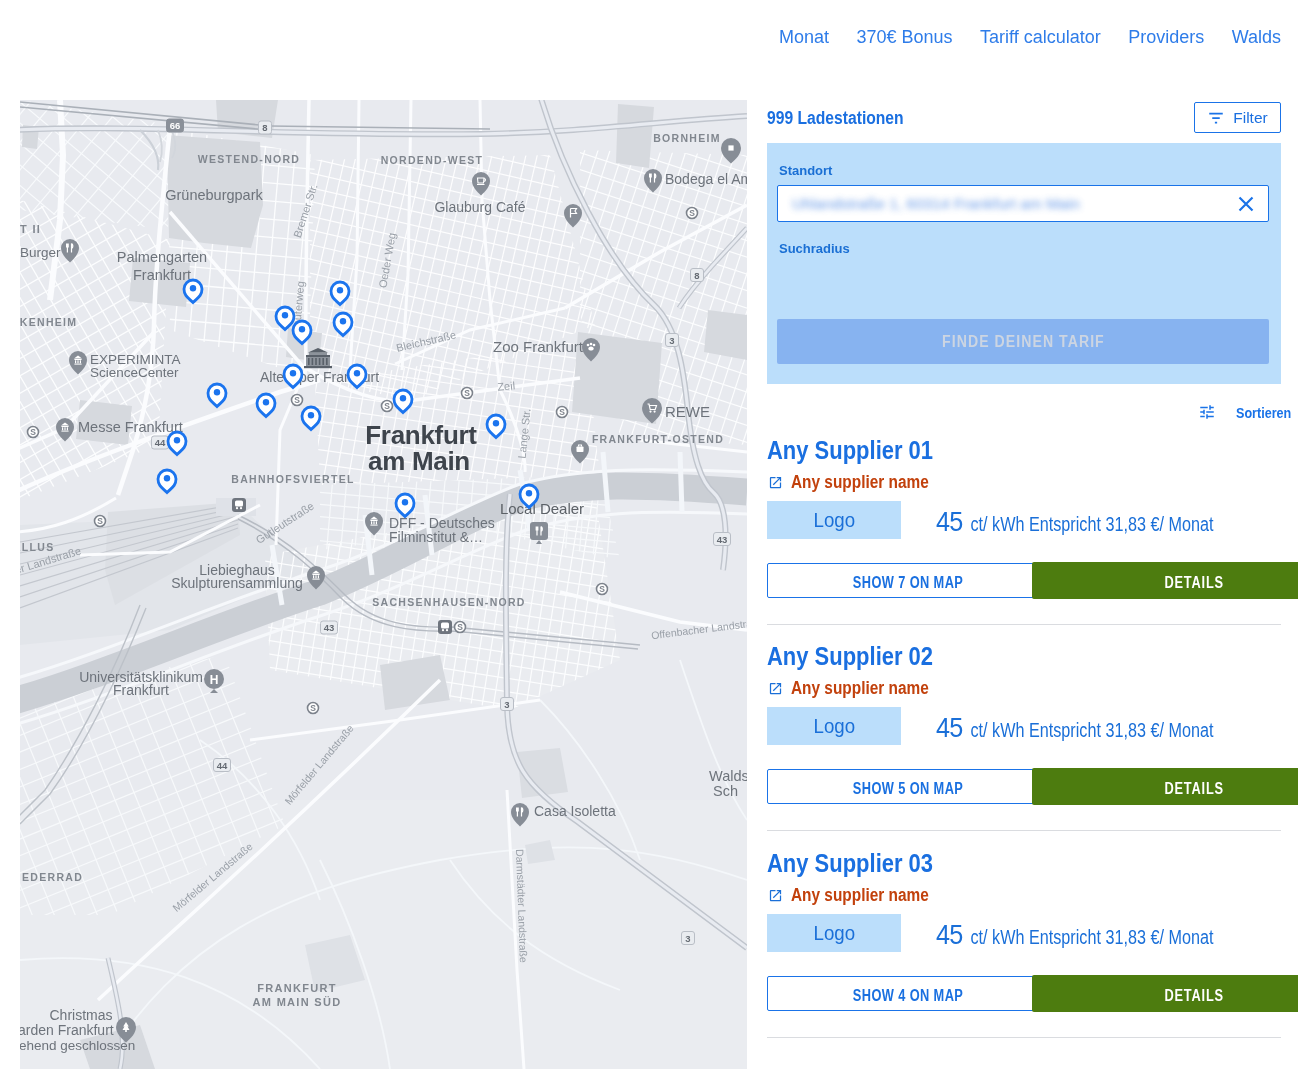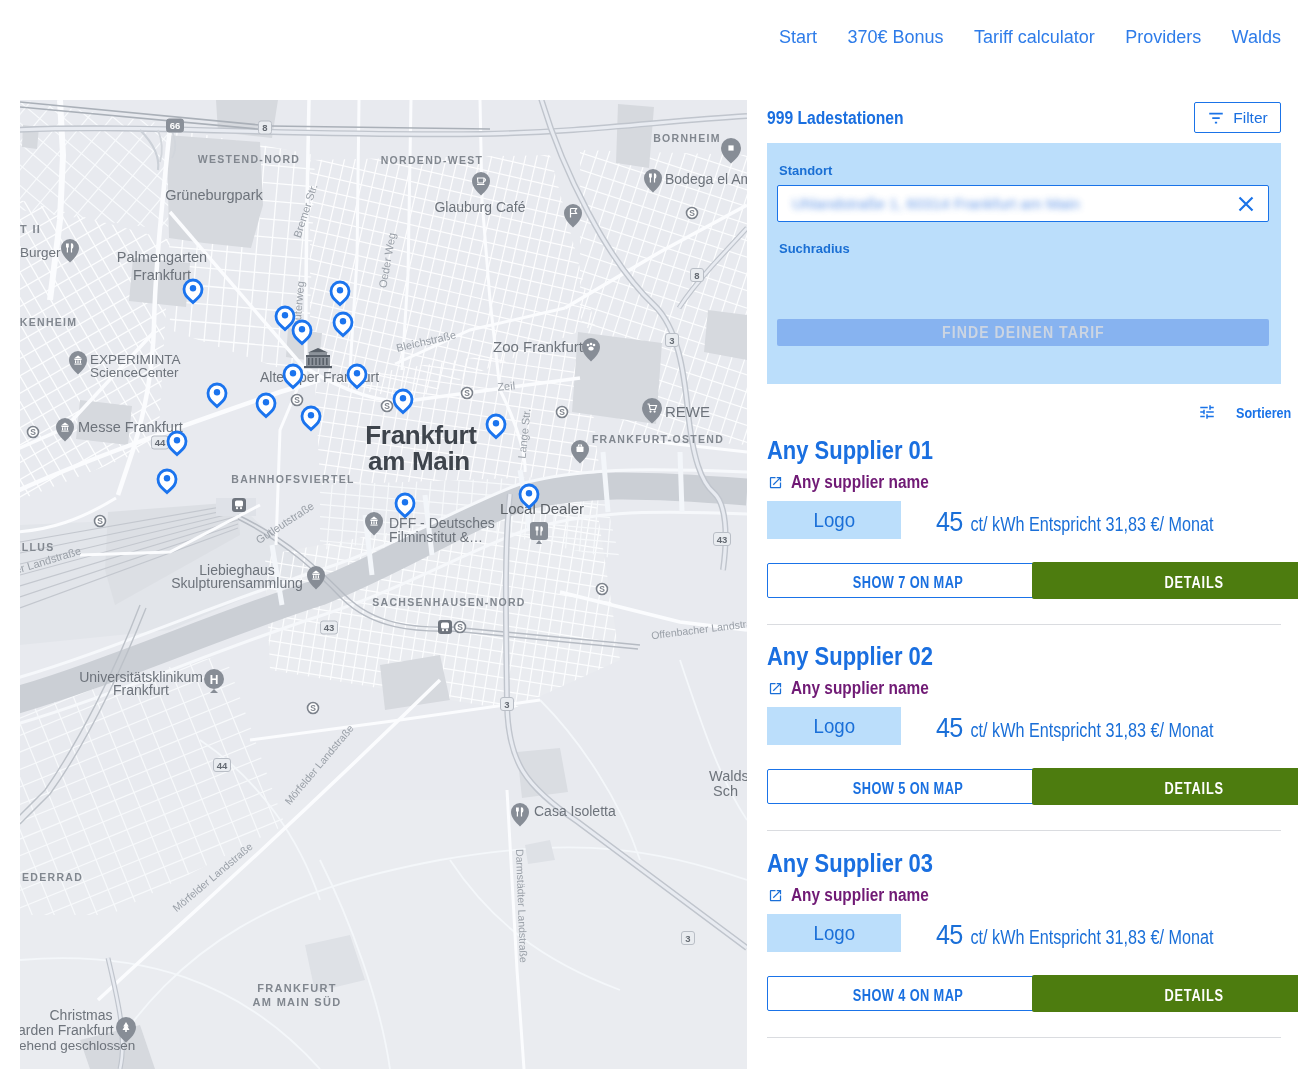--- a/index.html
+++ b/index.html
@@ -12,27 +12,27 @@
 .h1 span { display:inline-block; transform:scaleX(0.87); transform-origin:left; }
 .filterbtn { position:absolute; left:1194px; top:102px; width:87px; height:31px; border:1.5px solid #1a73e8; border-radius:2px; display:flex; align-items:center; justify-content:center; gap:8px; color:#1a6fe0; font-size:15.5px; }
 .fpanel { position:absolute; left:767px; top:143px; width:514px; height:241px; background:#bbdefb; }
 .flabel { position:absolute; left:12px; font-size:13px; font-weight:bold; color:#1a6fd4; }
 .finput { position:absolute; left:10px; top:42px; width:492px; height:37px; background:#fff; border:1.5px solid #1a73e8; border-radius:2px; display:flex; align-items:center; }
 .blurtext { margin-left:14px; font-size:15.5px; color:#4b86e2; filter:blur(3px); opacity:.85; white-space:nowrap; }
 .xicon { position:absolute; right:13px; top:9px; }
 .fselect { position:absolute; left:10px; top:120px; width:492px; height:37px; background:#fff; border:1.5px solid #1a73e8; border-radius:2px; display:flex; align-items:center; padding-top:4px; font-size:20px; color:#1a6fd4; padding-left:8px; }
 .fselect em { font-style:normal; display:inline-block; transform:scaleX(0.82); transform-origin:left; }
 .caret { position:absolute; right:16px; top:14px; width:0; height:0; border-left:8px solid transparent; border-right:8px solid transparent; border-top:9px solid #1a73e8; }
-.fbutton { position:absolute; left:10px; top:176px; width:492px; height:27px; background:#87b3f0; border-radius:2px; display:flex; align-items:center; justify-content:center; font-size:16px; font-weight:bold; letter-spacing:1.2px; color:#ccd5e2; }
+.fbutton { position:absolute; left:10px; top:176px; width:492px; height:45px; background:#87b3f0; border-radius:2px; display:flex; align-items:center; justify-content:center; font-size:16px; font-weight:bold; letter-spacing:1.2px; color:#ccd5e2; }
 .fbutton span { display:inline-block; transform:scaleX(0.88); }
 .sortrow { position:absolute; top:403px; left:1198px; display:flex; align-items:center; gap:20px; font-size:15px; color:#1a73e8; font-weight:bold; }
 .sortrow span { display:inline-block; transform:scaleX(0.84); transform-origin:left; }
 .h2 { position:absolute; left:767px; font-size:26px; line-height:26px; font-weight:bold; color:#1a6fe0; }
 .h2 span { display:inline-block; transform:scaleX(0.845); transform-origin:left; }
-.linkrow { position:absolute; left:768px; display:flex; align-items:center; gap:8px; font-size:17.5px; font-weight:bold; color:#701a75; }
+.linkrow { position:absolute; left:768px; display:flex; align-items:center; gap:8px; font-size:17.5px; font-weight:bold; color:#c2410c; }
 .linkrow span { display:inline-block; transform:scaleX(0.88); transform-origin:left; }
 .logo { position:absolute; left:767px; width:134px; height:38px; background:#bbdefb; display:flex; align-items:center; justify-content:center; font-size:21px; color:#1a6fd8; }
 .logo span { display:inline-block; transform:scaleX(0.89); }
 .price { position:absolute; left:936px; width:360px; display:flex; align-items:baseline; color:#1a6fd8; white-space:nowrap; }
 .price .big { display:inline-block; font-size:28px; line-height:28px; letter-spacing:-0.8px; transform:scaleX(0.90); transform-origin:left; }
 .price .small { display:inline-block; font-size:19.5px; transform:scaleX(0.83); transform-origin:left; }
 .btn-outline { position:absolute; left:767px; width:282px; height:35px; border:1.5px solid #1a73e8; border-radius:2px; display:flex; align-items:center; justify-content:center; padding-top:5px; font-size:16px; font-weight:bold; letter-spacing:0.5px; color:#1a70e0; }
 .btn-outline span, .btn-fill span { display:inline-block; transform:scaleX(0.8); }
 .btn-fill { position:absolute; left:1032px; width:282px; height:37px; background:#4d7c0f; border-radius:2px; display:flex; align-items:center; justify-content:center; padding-top:5px; font-size:16px; font-weight:bold; letter-spacing:1px; color:#fff;padding-left:42px; }
 .divider { position:absolute; left:767px; width:514px; height:1px; background:#dadce0; }
@@ -1002,21 +1002,21 @@
     <g transform="translate(385,403)">
       <path d="M0,13.5 C-4.2,9.2 -9,7 -9,0 A9,9 0 1 1 9,0 C9,7 4.2,9.2 0,13.5Z" fill="#fff" stroke="#1b74ee" stroke-width="2.8"></path>
       <circle cy="-0.8" r="3.2" fill="#1b74ee"></circle>
     </g>
     <g transform="translate(509,394)">
       <path d="M0,13.5 C-4.2,9.2 -9,7 -9,0 A9,9 0 1 1 9,0 C9,7 4.2,9.2 0,13.5Z" fill="#fff" stroke="#1b74ee" stroke-width="2.8"></path>
       <circle cy="-0.8" r="3.2" fill="#1b74ee"></circle>
     </g>
   </svg>
 <div class="nav">
-    <span>Start</span>
+    <span>Monat</span>
     <span>370€ Bonus</span>
     <span>Tariff calculator</span>
     <span>Providers</span>
     <span>Walds</span>
   </div>
 <div class="h1"><span>999 Ladestationen</span></div>
 <div class="filterbtn">
   <svg width="18" height="18" viewBox="0 0 24 24" fill="#1a73e8">
       <path d="M3 5h18v2.2H3zM7 11h10v2.2H7zM10.5 17h3v2.2h-3z"></path>
     </svg>

